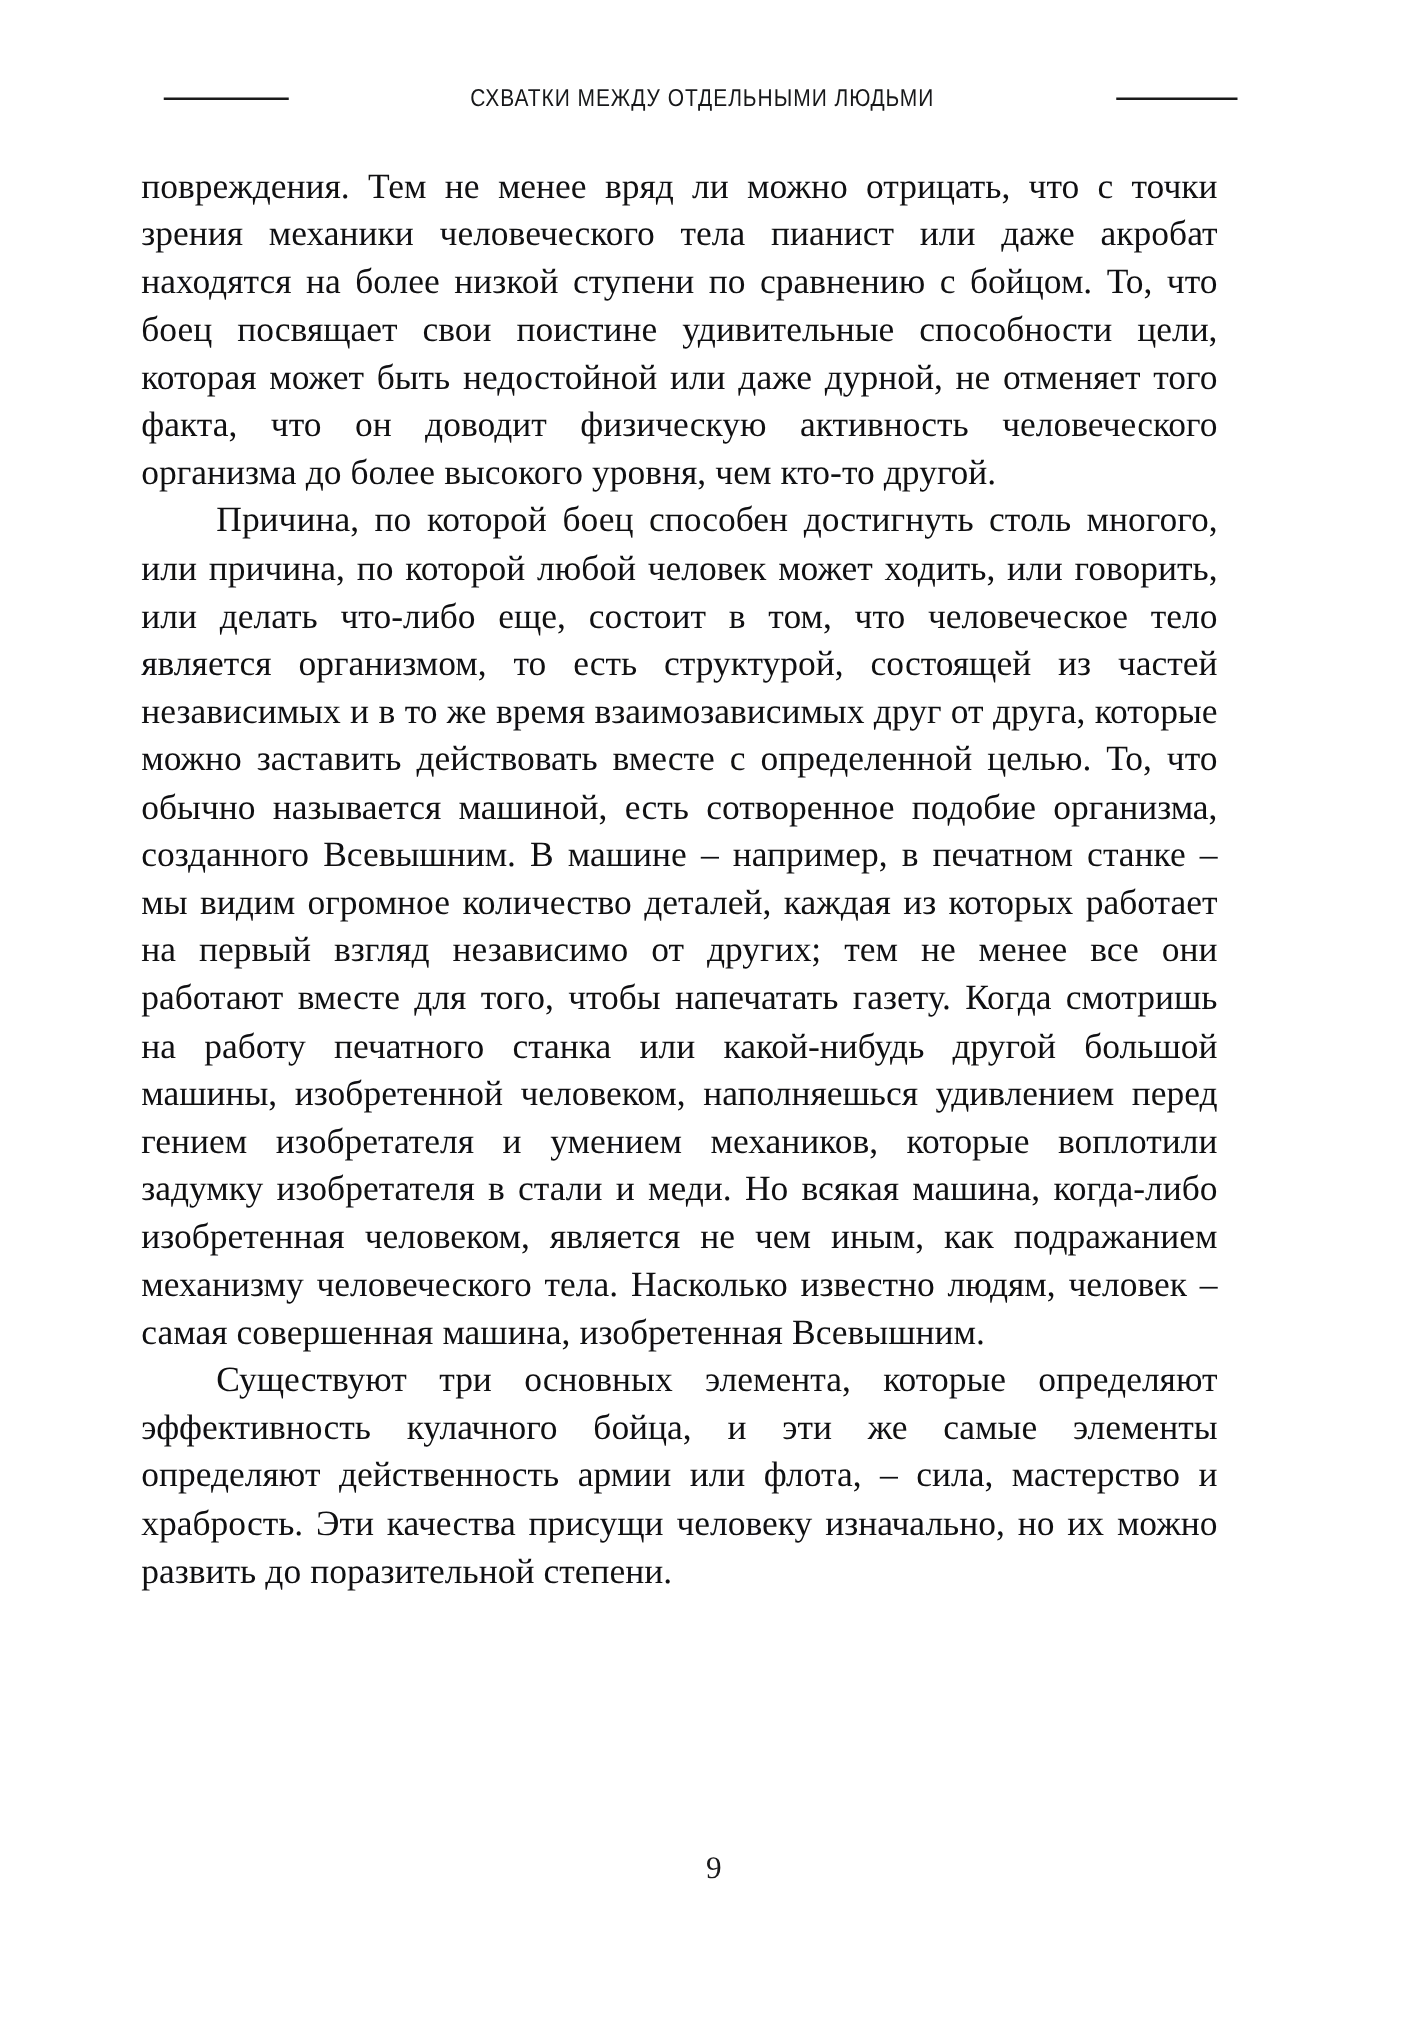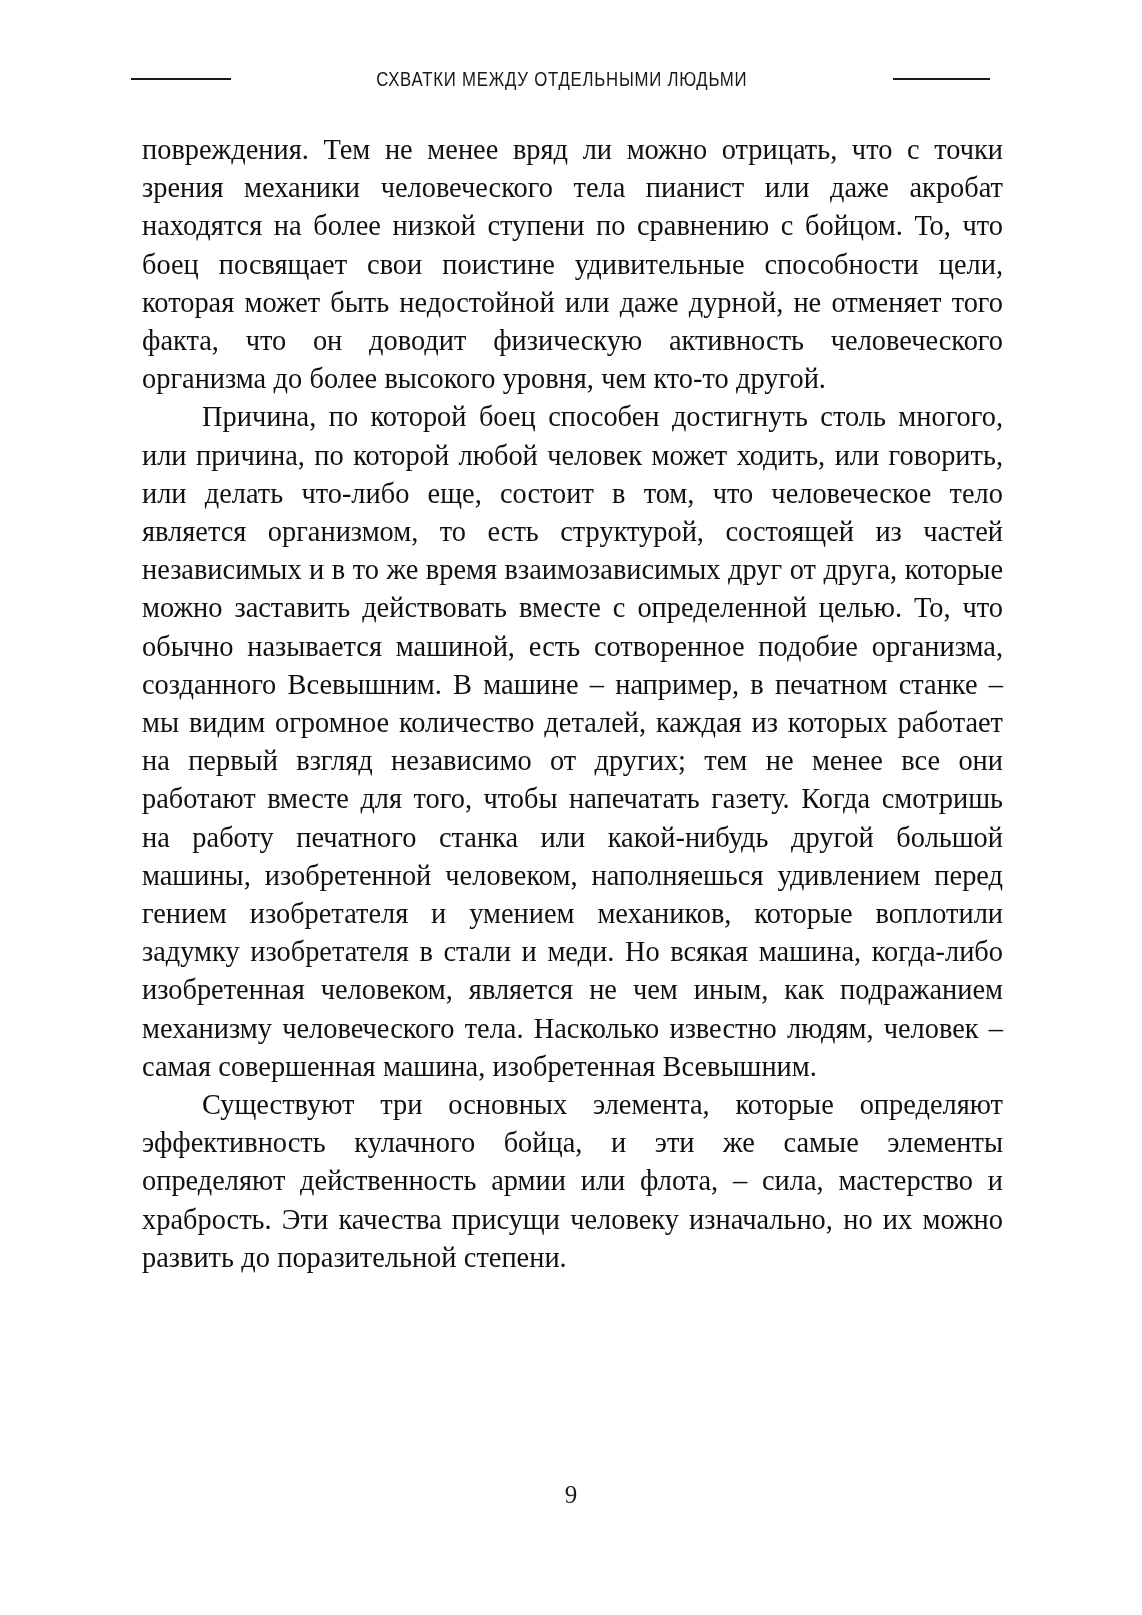--- a/index.html
+++ b/index.html
@@ -47,21 +47,21 @@
     text-transform: uppercase;
     white-space: nowrap;
     transform: scaleX(0.86);
     transform-origin: center;
   }
 
   
   .text-block {
     position: absolute;
     top: 131px;
-    left: 142px;
+    left: 113px;
     width: 861px;
   }
 
   .para {
     font-family: "Liberation Serif", "DejaVu Serif", serif;
     font-size: 28.4px;
     line-height: 38.2px;
     color: #101012;
     text-align: justify;
     text-justify: inter-word;

